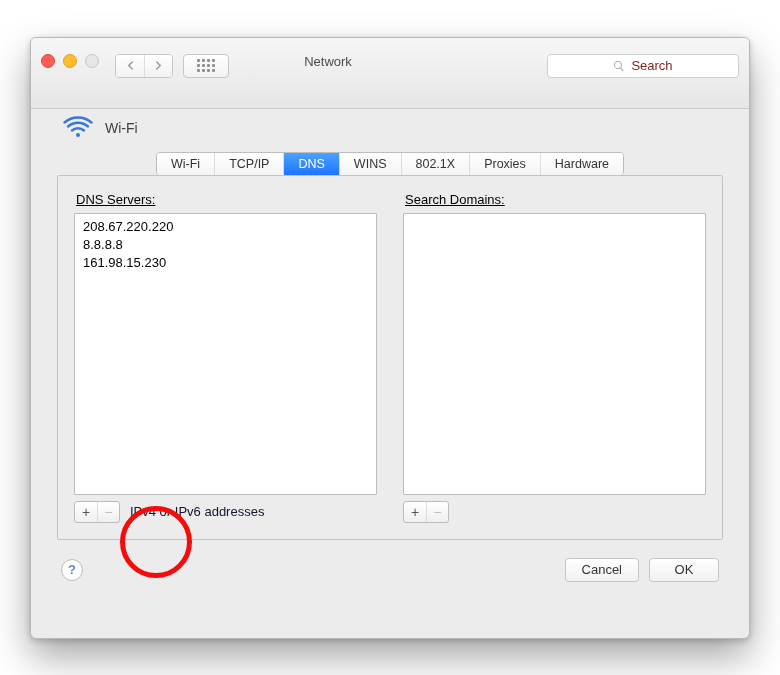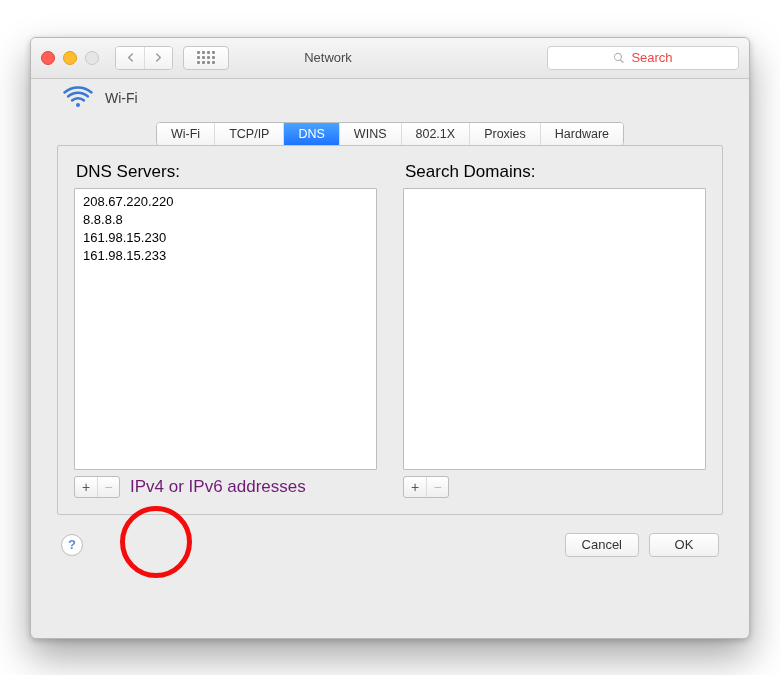--- a/index.html
+++ b/index.html
@@ -13,67 +13,67 @@
     width:718px;height:600px;
     background:#ececec;
     border:1px solid #b8b8b8;border-radius:6px;
     box-shadow:0 18px 38px rgba(0,0,0,.35),0 2px 6px rgba(0,0,0,.2);
     overflow:hidden;position:relative;
   }
   
   .titlebar{
     height:38px;background:linear-gradient(#f6f6f6,#e6e6e6);
     border-bottom:1px solid #c8c8c8;
-    display:flex;align-items:center;padding:1px 10px;gap:10px;
+    display:flex;align-items:flex-start;padding:16px 10px;gap:10px;
   }
   .traffic{display:flex;gap:8px;margin-right:6px;}
   .dot{width:12px;height:12px;border-radius:50%;}
   .dot.red{background:#ff5f57;border:.5px solid #e24238;}
   .dot.yel{background:#febc2e;border:.5px solid #e1a116;}
   .dot.grn{background:#e6e6e6;border:.5px solid #c7c7c7;}
   .seg{display:flex;border:1px solid #c7c7c7;border-radius:4px;overflow:hidden;height:22px;background:#fff;}
   .seg button{width:28px;border:none;background:linear-gradient(#ffffff,#f2f2f2);cursor:default;display:flex;align-items:center;justify-content:center;color:#9a9a9a;font-size:13px;}
   .seg button+button{border-left:1px solid #dcdcdc;}
   .apps-btn{display:flex;align-items:center;justify-content:center;height:22px;width:44px;border:1px solid #c7c7c7;border-radius:4px;background:linear-gradient(#ffffff,#f2f2f2);}
   .apps-btn .grid{display:grid;grid-template-columns:repeat(4,3px);grid-template-rows:repeat(3,3px);gap:2px;}
   .apps-btn .grid span{width:3px;height:3px;background:#8e8e8e;border-radius:1px;}
   .title{flex:1;text-align:center;color:#4a4a4a;font-size:13px;margin-left:-120px;}
-  .search{width:190px;height:22px;border:1px solid #cfcfcf;border-radius:4px;background:#fff;display:flex;align-items:center;justify-content:center;color:#ef4444;gap:6px;font-size:13px;}
+  .search{width:190px;height:22px;border:1px solid #cfcfcf;border-radius:4px;background:#fff;display:flex;align-items:center;justify-content:center;color:#7f1d1d;gap:6px;font-size:13px;}
   .search svg{width:12px;height:12px;fill:#b4b4b4;}
   
   .body{padding:0 26px 18px 26px;}
   .iface{display:flex;align-items:center;gap:12px;margin:6px 0 10px 6px;}
   .iface-name{font-size:14px;color:#3f3f3f;}
   
   .tabbar{display:flex;justify-content:center;margin-bottom:0;}
   .tabs{display:flex;border:1px solid #bdbdbd;border-radius:4px;overflow:hidden;background:#fff;height:22px;}
   .tabs .tab{padding:0 14px;display:flex;align-items:center;border:none;background:linear-gradient(#ffffff,#f4f4f4);font-size:12.5px;color:#333;cursor:default;}
   .tabs .tab+.tab{border-left:1px solid #dcdcdc;}
   .tabs .tab.active{background:linear-gradient(#4aa3ff,#1e74ff);color:#fff;}
   
   .panel{
     border:1px solid #c4c4c4;border-radius:2px;
     background:#ececec;margin-top:-1px;
     padding:16px;position:relative;
   }
   .cols{display:flex;gap:26px;}
   .col{flex:1;display:flex;flex-direction:column;}
-  .col-label{font-size:17px;margin:0 0 6px 2px;}
+  .col-label{font-size:13px;margin:0 0 6px 2px;text-decoration:underline;}
   .listbox{
     height:272px;border:1px solid #bdbdbd;border-radius:1px;
     background:#fff;padding:4px 8px;overflow:auto;
     font-size:13px;line-height:18px;
   }
   .listbox div{white-space:nowrap;}
   .below{display:flex;align-items:center;margin-top:6px;gap:10px;}
   .pm{display:flex;border:1px solid #bdbdbd;border-radius:3px;overflow:hidden;height:20px;background:linear-gradient(#ffffff,#efefef);}
   .pm button{width:22px;border:none;background:transparent;font-size:14px;line-height:1;color:#555;display:flex;align-items:center;justify-content:center;cursor:default;}
   .pm button+button{border-left:1px solid #dcdcdc;}
   .pm button:disabled{color:#bdbdbd;}
-  .hint{font-size:17px;color:#701a75;}
+  .hint{font-size:13px;color:#0f172a;}
   
   .footer{display:flex;align-items:center;margin-top:18px;padding:0 4px;}
   .help{width:20px;height:20px;border:1px solid #bcbcbc;border-radius:50%;background:#fff;display:flex;align-items:center;justify-content:center;color:#5b8bd0;font-weight:600;font-size:13px;}
   .spacer{flex:1;}
   .btn{height:24px;min-width:70px;padding:0 16px;border:1px solid #c5c5c5;border-radius:4px;background:linear-gradient(#ffffff,#f1f1f1);font-size:13px;color:#333;margin-left:10px;}
   
   .anno{
     position:absolute;left:89px;top:468px;
     width:62px;height:62px;border:5px solid #f40b0b;border-radius:50%;
     pointer-events:none;
@@ -153,21 +153,20 @@
     </div>
 
     <div class="panel">
       <div class="cols">
         <div class="col">
           <div class="col-label">DNS Servers:</div>
           <div class="listbox" id="dns-list">
               <div>208.67.220.220</div>
               <div>8.8.8.8</div>
               <div>161.98.15.230</div>
-              <div>161.98.15.233</div>
             </div>
           <div class="below">
             <div class="pm">
               <button>+</button>
               <button disabled="">−</button>
             </div>
             <span class="hint">IPv4 or IPv6 addresses</span>
           </div>
         </div>
 

